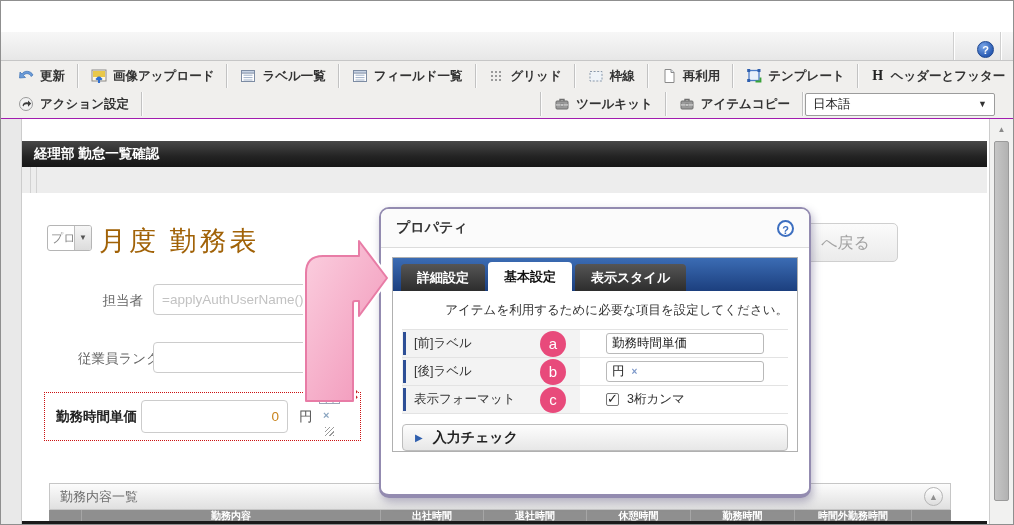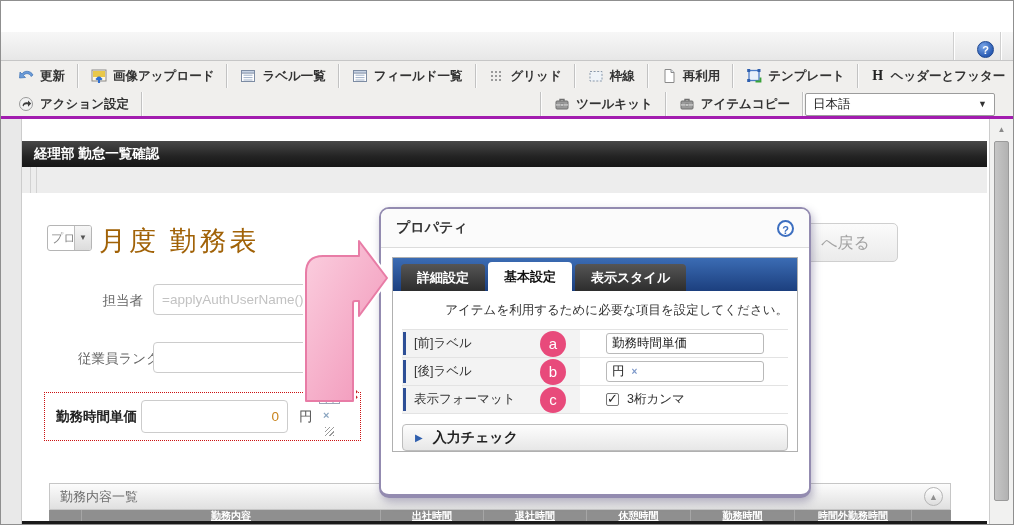--- a/index.html
+++ b/index.html
@@ -13,21 +13,21 @@
     font-size:15px;font-weight:bold;line-height:31px;padding-left:14px;}
   .subbar{position:absolute;left:0;top:31px;width:100%;height:29px;
     background:linear-gradient(#f7f7f7,#e7e7e7);border-bottom:1px solid #c6c6c6;}
   .subbar .vsep{position:absolute;top:0;height:100%;width:1px;background:#cfcfcf;box-shadow:1px 0 0 #fff;}
   .help-circle{position:absolute;width:17px;height:17px;border-radius:50%;
     background:radial-gradient(circle at 35% 30%,#7aa6e8,#2a5cb4 70%);color:#fff;
     font-size:11px;font-weight:bold;text-align:center;line-height:17px;border:1px solid #1d458e;}
 
   
   .toolbar{position:absolute;left:0;top:60px;width:100%;height:58px;
-    background:#f0efed;border-bottom:3px solid #a21caf;}
+    background:#f0efed;border-bottom:1px solid #a21caf;}
   .tb-row{position:absolute;left:6px;right:6px;display:flex;align-items:center;height:28px;}
   .tb-row1{top:1px;}
   .tb-row2{top:29px;}
   .tb-btn{display:flex;align-items:center;gap:6px;padding:0 11px;height:26px;
     font-size:12.5px;font-weight:bold;color:#333;white-space:nowrap;cursor:pointer;}
   .tb-sep{width:0;height:24px;border-left:1px solid #c2c2c2;border-right:1px solid #fbfbfb;margin:0 1px;}
   .tb-spacer{flex:1;}
   .icon16{width:16px;height:16px;flex:0 0 16px;}
   .h-glyph{font-family:"Liberation Serif",serif;font-size:14px;font-weight:bold;color:#222;width:14px;text-align:center;}
   .lang-select{display:flex;align-items:center;justify-content:space-between;width:190px;height:23px;
@@ -118,21 +118,21 @@
 
   
   .bottom-bar{position:absolute;left:48px;top:482px;width:902px;height:27px;
     background:linear-gradient(#fcfcfc,#e0e0e0);border:1px solid #c6c6c6;color:#6e6e6e;
     font-size:13px;line-height:25px;padding-left:10px;}
   .toggle-circle{position:absolute;right:7px;top:3px;width:19px;height:19px;border-radius:50%;
     background:linear-gradient(#ffffff,#dddddd);border:1px solid #b5b5b5;color:#8f8f8f;
     font-size:9px;text-align:center;line-height:18px;cursor:pointer;}
   .table-header{position:absolute;left:48px;top:509px;width:902px;height:11px;background:#8f8f8f;
     display:flex;color:#fff;font-size:10px;font-weight:bold;overflow:hidden;}
-  .th-cell{border-left:1px solid #a6a6a6;display:flex;align-items:center;justify-content:center;height:100%;text-decoration:underline;}
+  .th-cell{border-left:1px solid #a6a6a6;display:flex;align-items:center;justify-content:center;height:100%;}
   .th-cell:first-child{border-left:none;}
   .black-band{position:absolute;left:21px;top:520px;width:965px;height:5px;background:#1a1a1a;}
 </style>
 </head>
 <body>
 
 <div id="screen">
 
 
   <div class="subbar">

